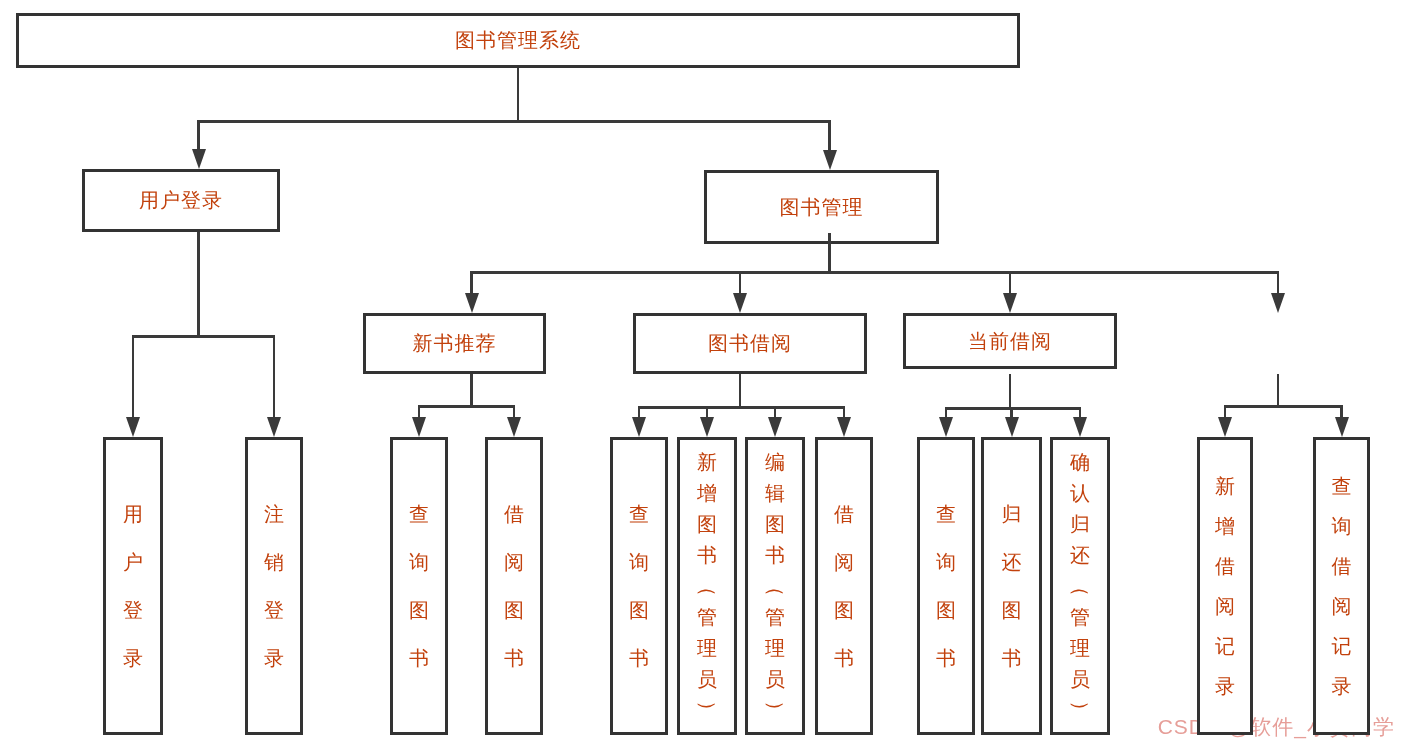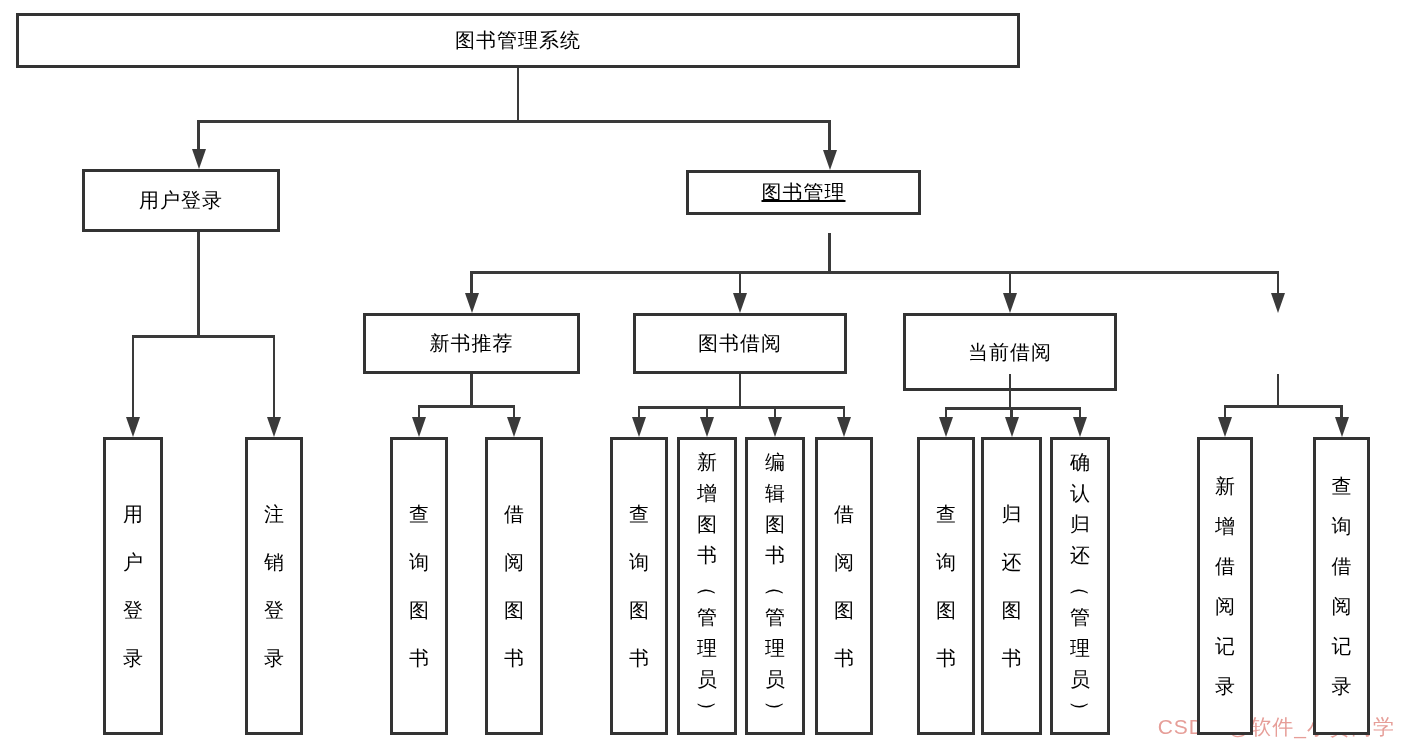--- a/index.html
+++ b/index.html
@@ -12,21 +12,21 @@
     overflow: hidden;
   }
   .node {
     position: absolute;
     box-sizing: border-box;
     border: 3px solid #333333;
     background: #ffffff;
     display: flex;
     align-items: center;
     justify-content: center;
-    color: #000000;
+    color: #c2410c;
   }
   .node .label {
     font-size: 20px;
     letter-spacing: 1px;
     white-space: nowrap;
   }
   .node.v .label {
     display: flex;
     flex-direction: column;
     align-items: center;
@@ -63,30 +63,30 @@
 <body>
 
 <div class="canvas" id="canvas">
   <div class="watermark" style="color: rgb(230, 158, 152);">CSDN @软件_小贺同学</div>
 <div class="node" style="left: 16px; top: 13px; width: 1004px; height: 55px;">
       <span class="label">图书管理系统</span>
     </div>
     <div class="node" style="left: 82px; top: 169px; width: 198px; height: 63px;">
       <span class="label">用户登录</span>
     </div>
-    <div class="node" style="left: 686px; top: 170px; width: 235px; height: 45px; text-decoration: underline;">
+    <div class="node" style="left: 704px; top: 170px; width: 235px; height: 74px;">
       <span class="label">图书管理</span>
     </div>
-    <div class="node" style="left: 363px; top: 313px; width: 217px; height: 61px; text-align: right;">
+    <div class="node" style="left: 363px; top: 313px; width: 183px; height: 61px; text-align: right;">
       <span class="label">新书推荐</span>
     </div>
-    <div class="node" style="left: 633px; top: 313px; width: 214px; height: 61px;">
+    <div class="node" style="left: 633px; top: 313px; width: 234px; height: 61px;">
       <span class="label">图书借阅</span>
     </div>
-    <div class="node" style="left: 903px; top: 313px; width: 214px; height: 78px;">
+    <div class="node" style="left: 903px; top: 313px; width: 214px; height: 56px;">
       <span class="label">当前借阅</span>
     </div>
     <div class="node v" style="left: 103px; top: 437px; width: 60px; height: 298px;">
       <span class="label len-s">
         <span class="vchar">用</span>
         <span class="vchar">户</span>
         <span class="vchar">登</span>
         <span class="vchar">录</span>
       </span>
     </div>

